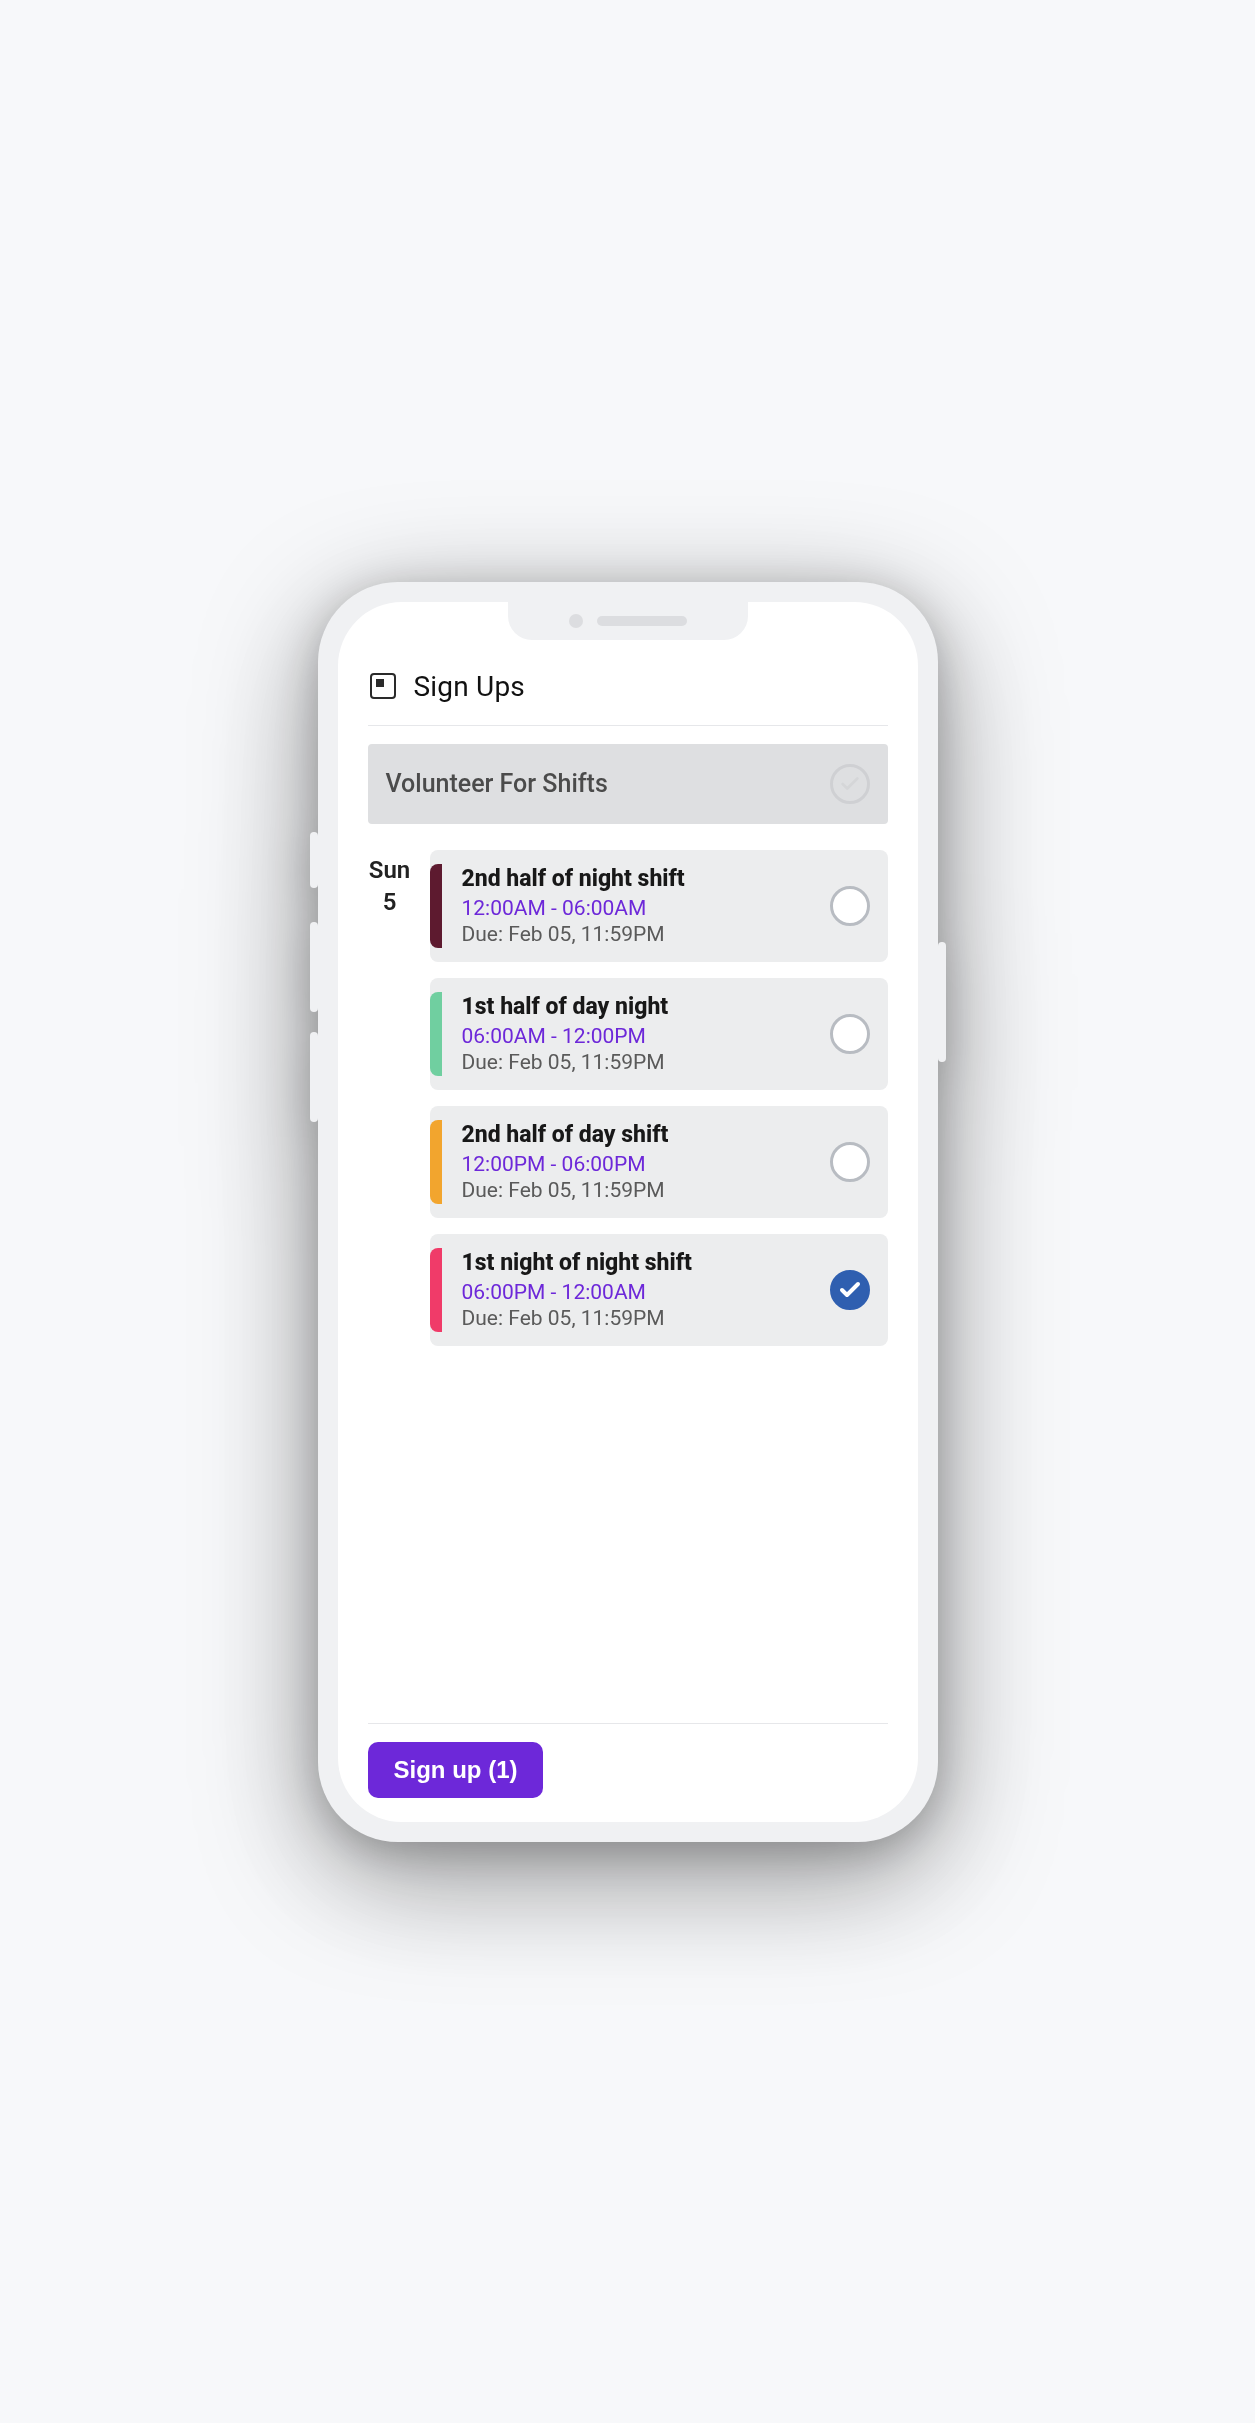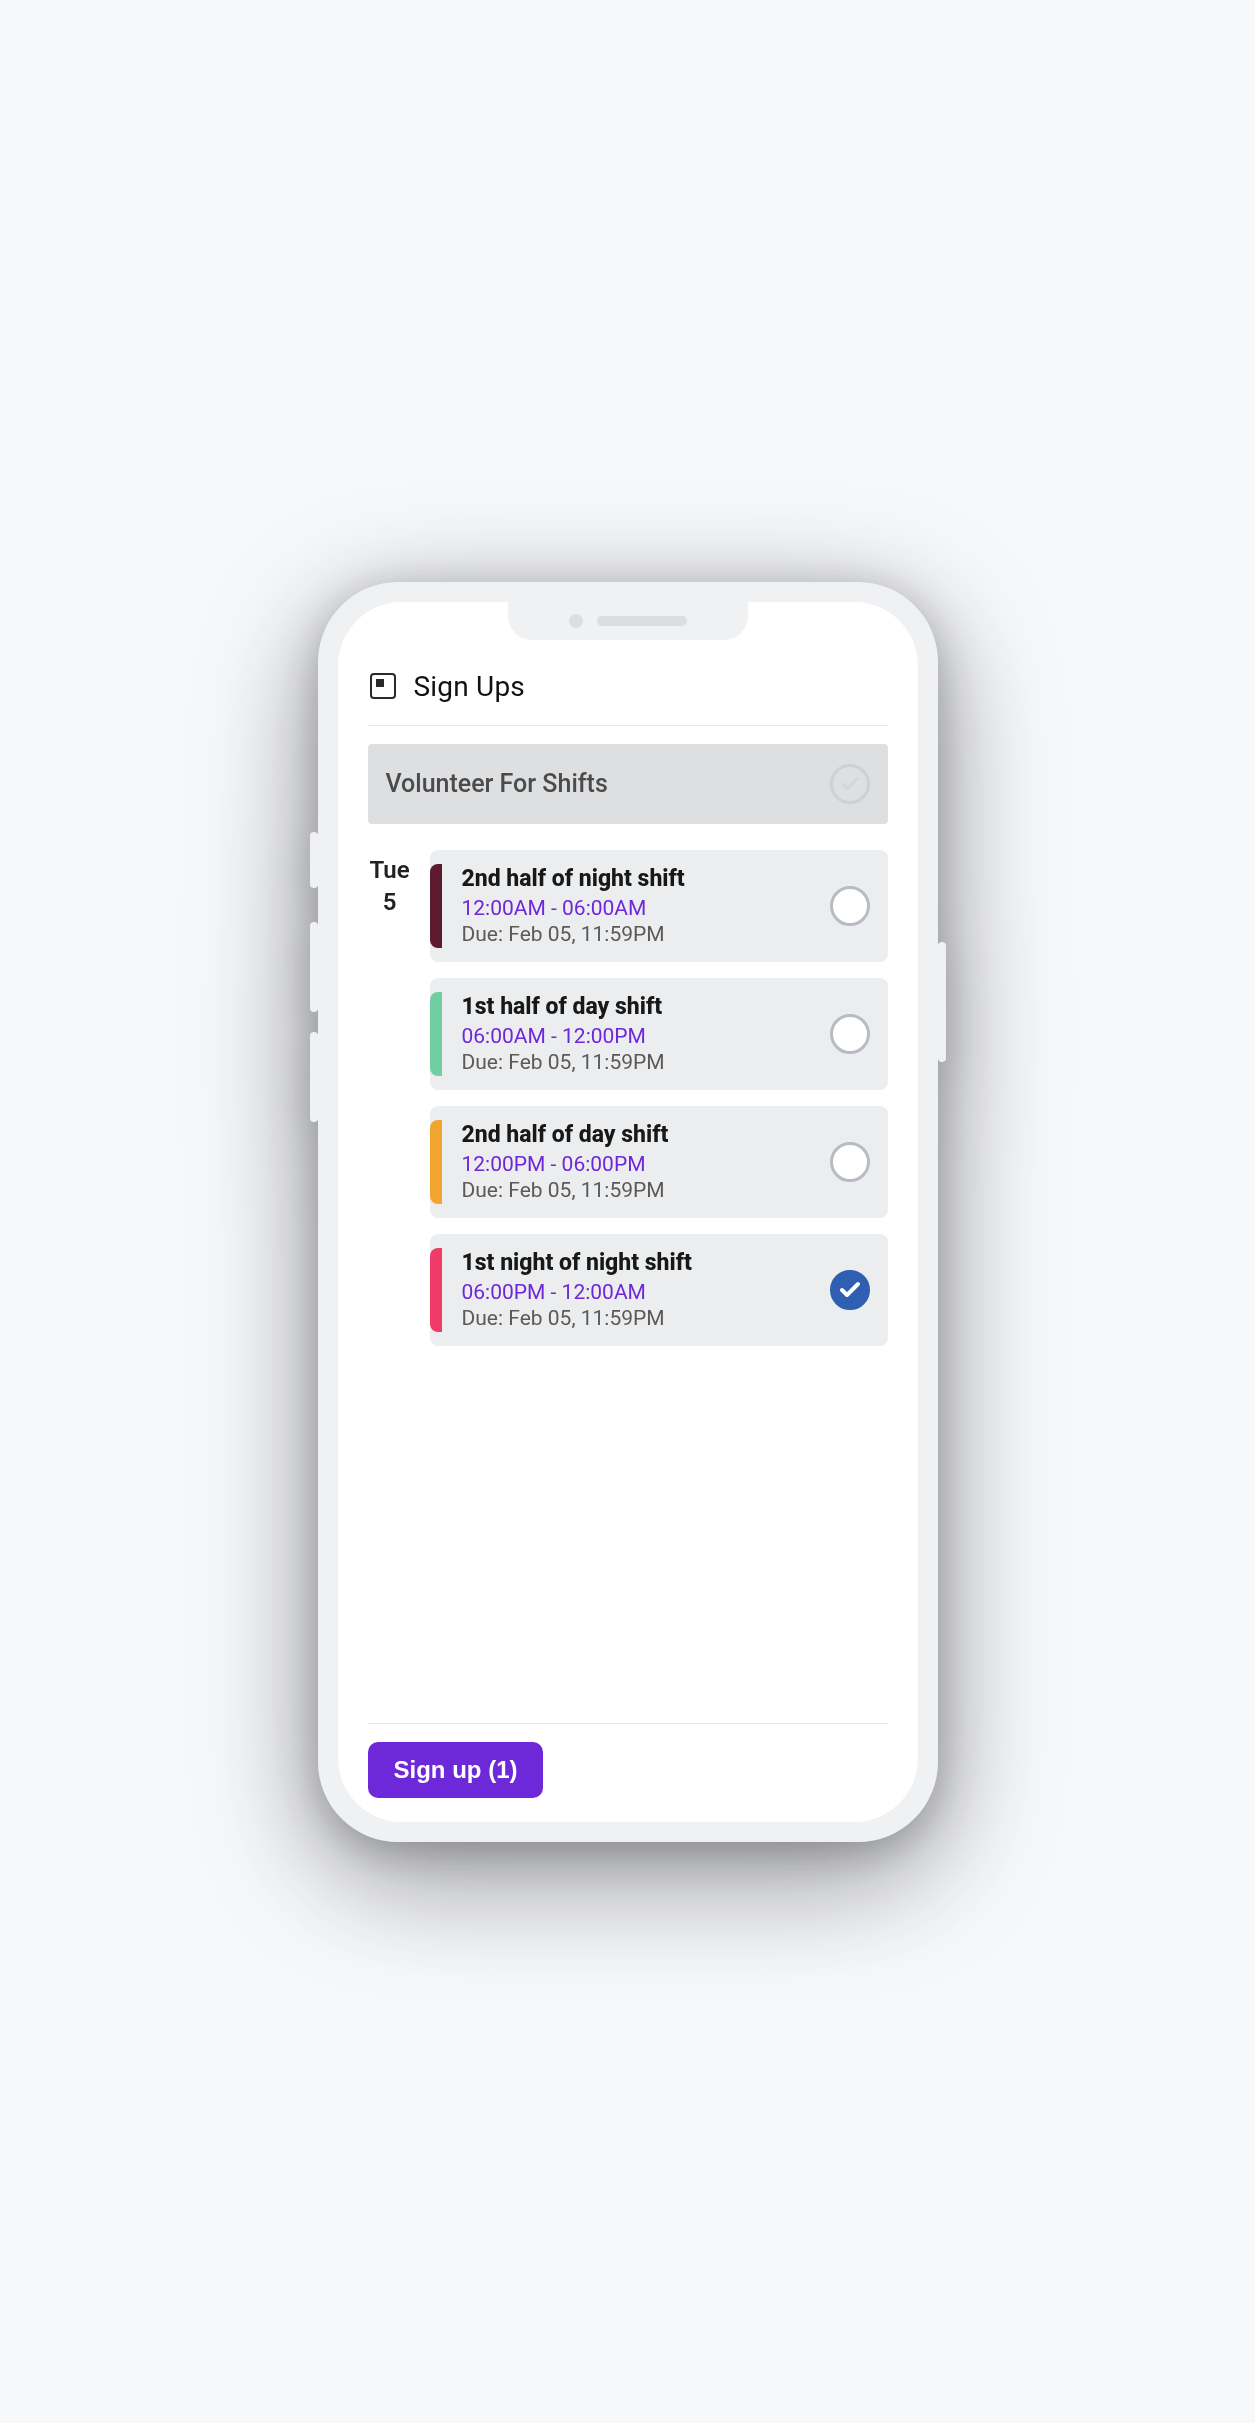--- a/index.html
+++ b/index.html
@@ -234,40 +234,40 @@
           <span class="section-title">Volunteer For Shifts</span>
           <span class="check-circle">
             <svg viewBox="0 0 24 24" fill="none" stroke="currentColor" stroke-width="3" stroke-linecap="round" stroke-linejoin="round">
                 <polyline points="4 12 9 17 20 6"></polyline>
               </svg>
           </span>
         </div>
 
         <div class="day-block">
           <div class="day-label">
-            <div>Tue</div>
+            <div>Sun</div>
             <div>5</div>
           </div>
 
           <div class="shifts">
 
             <div class="shift">
               <div class="stripe" style="background:#5d1a2f"></div>
               <div class="body">
                 <div class="title">2nd half of night shift</div>
                 <div class="time">12:00AM - 06:00AM</div>
                 <div class="due">Due: Feb 05, 11:59PM</div>
               </div>
               <span class="radio"></span>
             </div>
 
             <div class="shift">
               <div class="stripe" style="background:#70cfa0"></div>
               <div class="body">
-                <div class="title">1st half of day shift</div>
+                <div class="title">1st half of day night</div>
                 <div class="time">06:00AM - 12:00PM</div>
                 <div class="due">Due: Feb 05, 11:59PM</div>
               </div>
               <span class="radio"></span>
             </div>
 
             <div class="shift">
               <div class="stripe" style="background:#f2a52e"></div>
               <div class="body">
                 <div class="title">2nd half of day shift</div>

